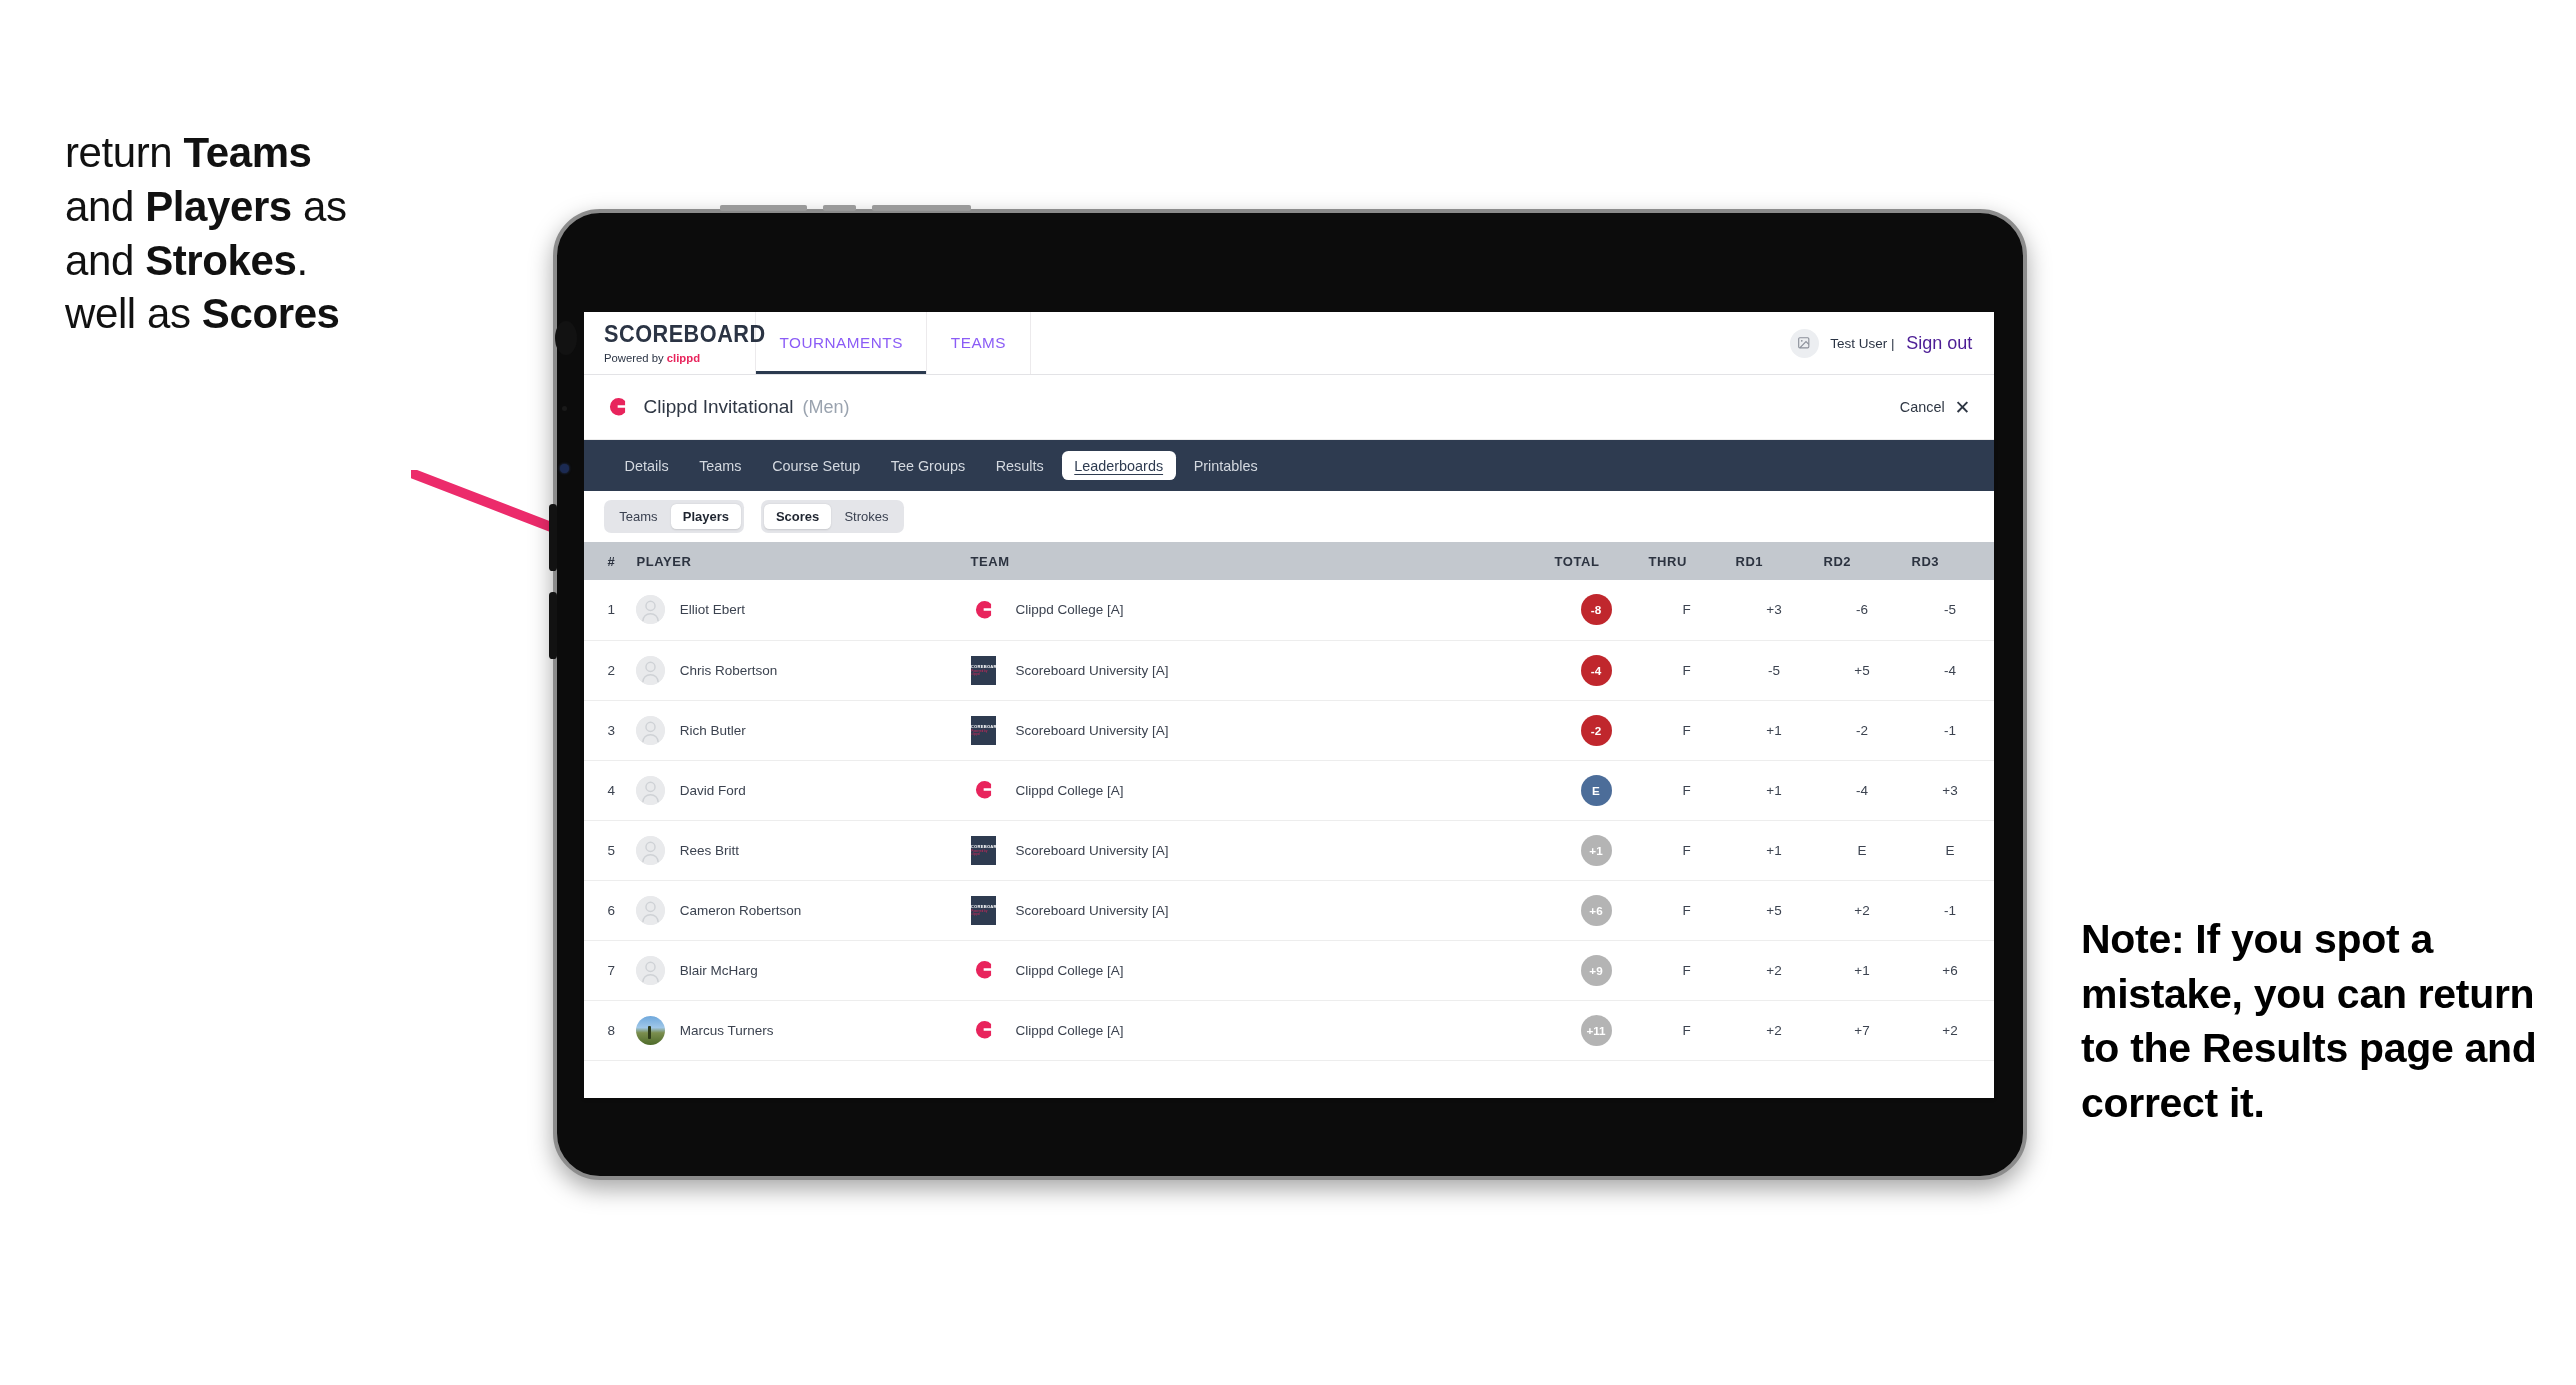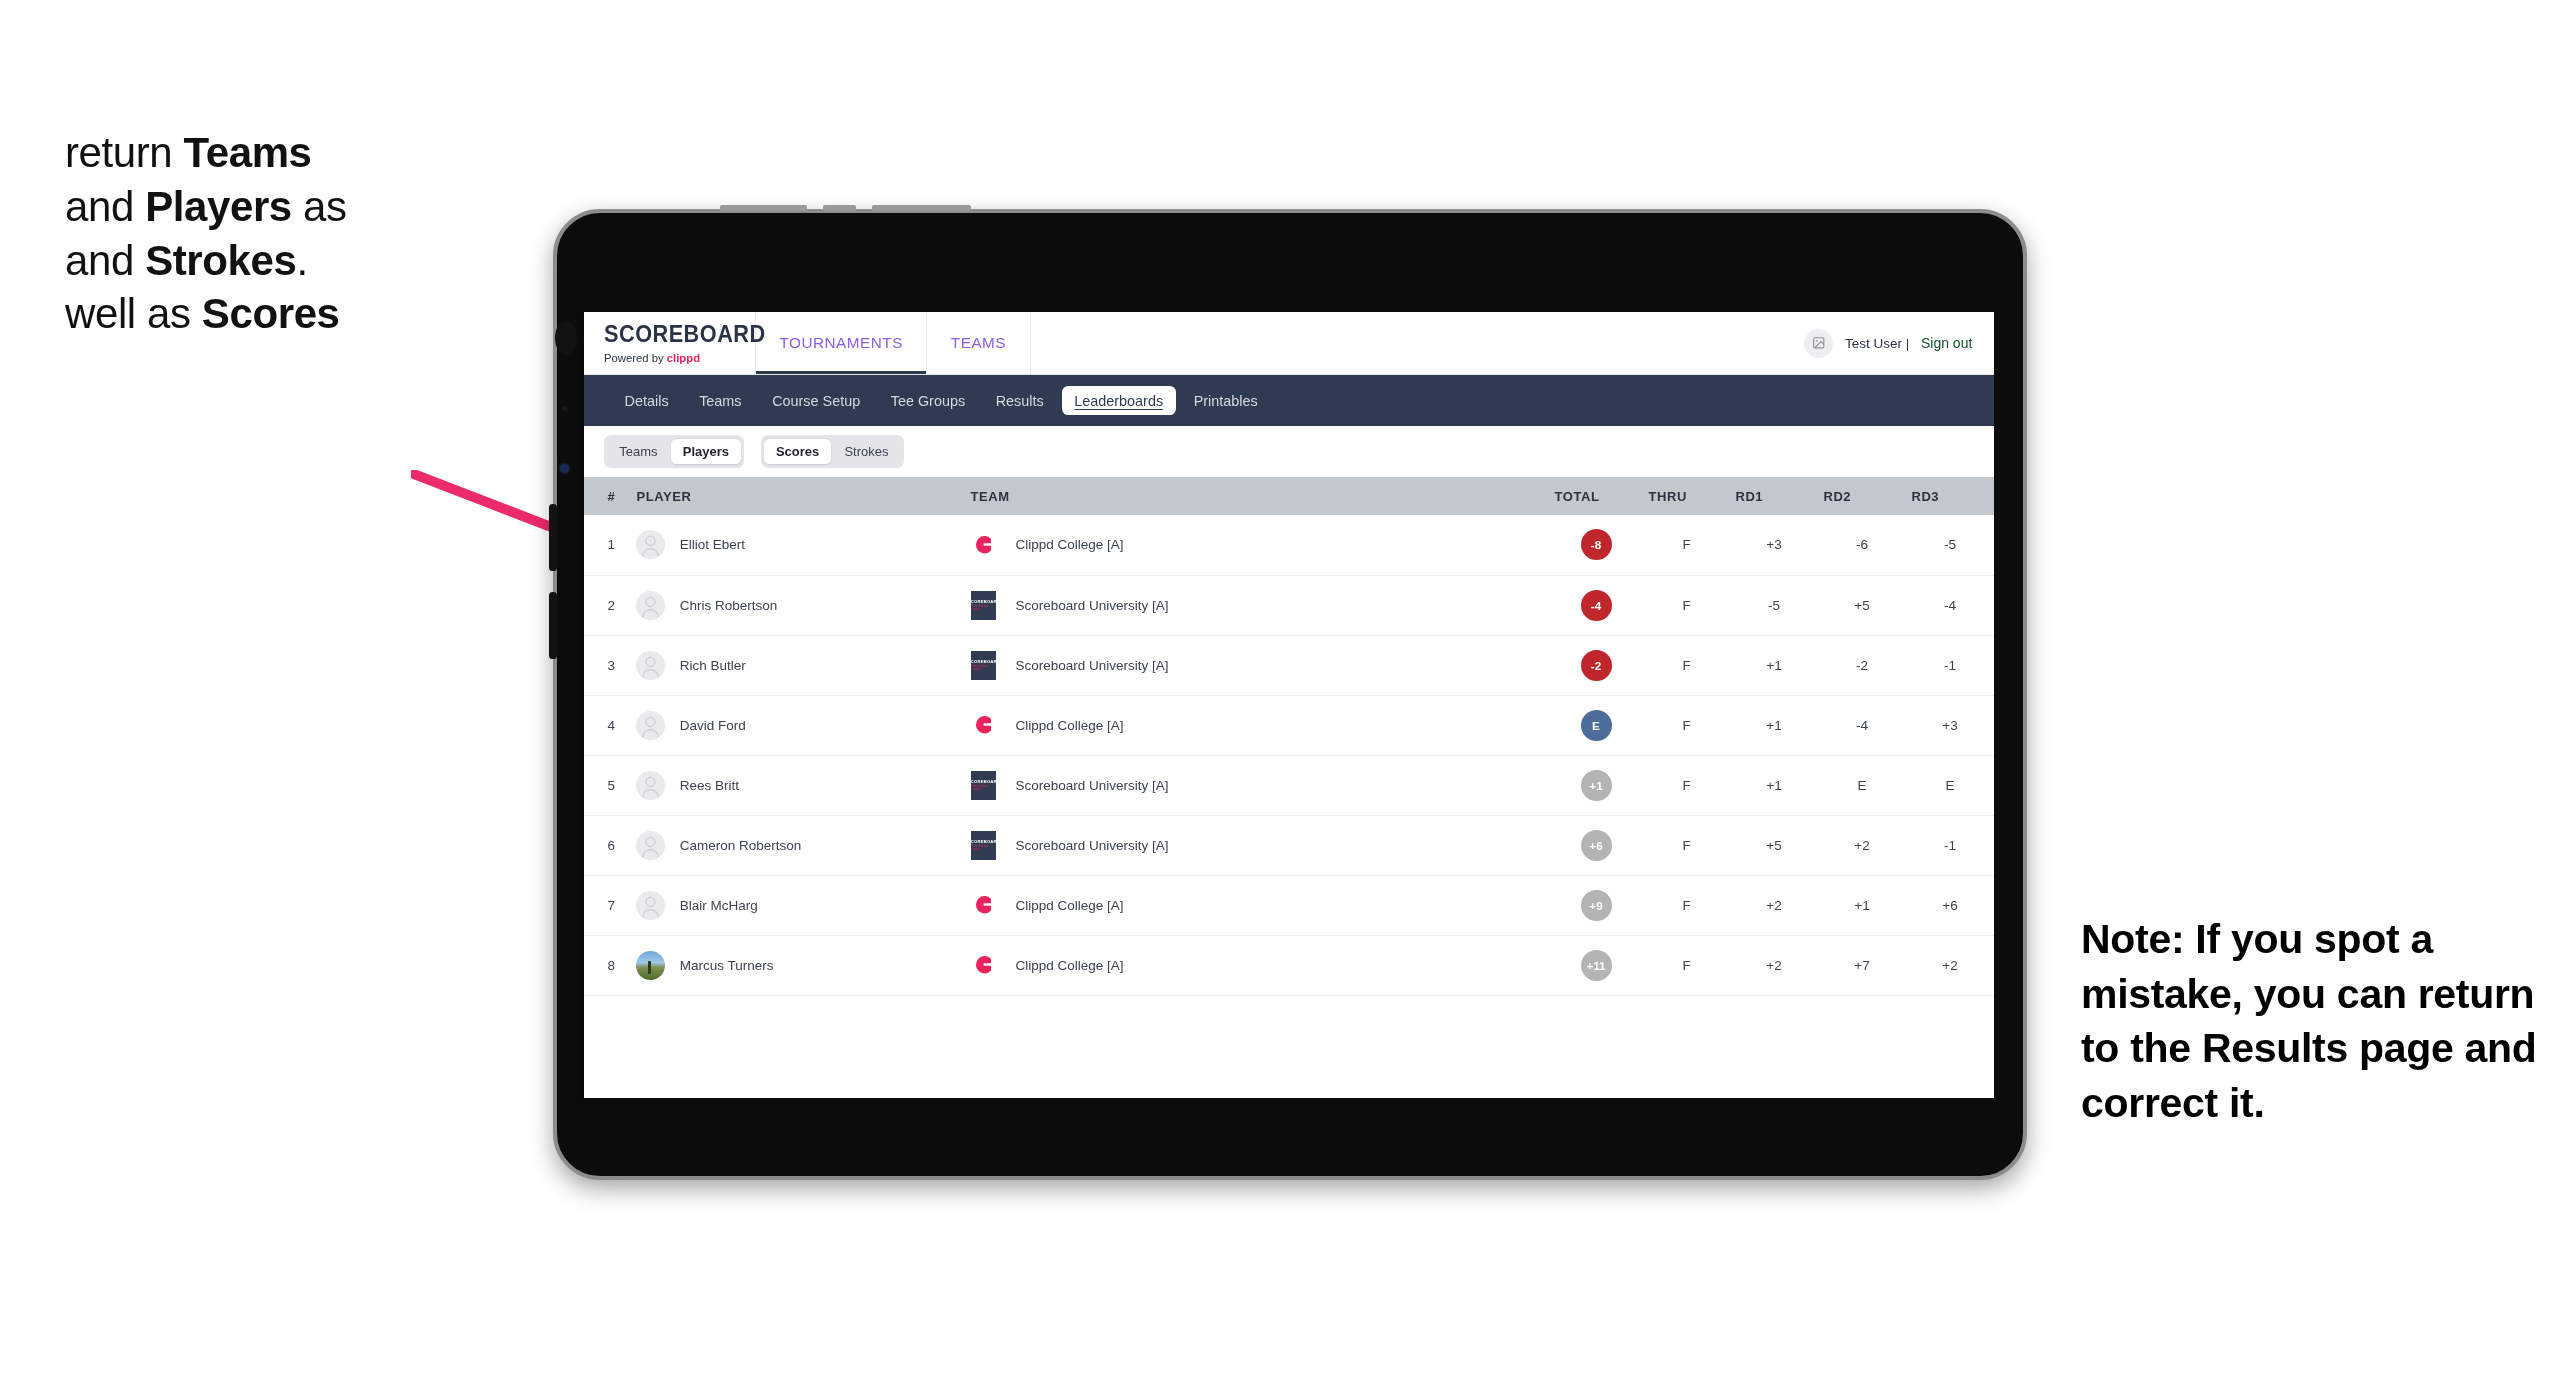--- a/index.html
+++ b/index.html
@@ -77,21 +77,21 @@
     display:flex; align-items:center; padding: 0 23.5px; font-size:15.3px; color:#8b5cf6;
     letter-spacing:0.5px; cursor:pointer; position:relative; border-right:0.9px solid #eceaec;
   }
   .navtab.active::after {
     content:""; position:absolute; left:0; right:0; bottom:0; height:2.7px; background:#2b3a4f;
   }
   .topbar-right { margin-left:auto; display:flex; align-items:center; gap:11.7px; padding-right:21.7px; }
   .user-avatar { width:29px; height:29px; border-radius:50%; background:#eceef1; display:flex; align-items:center; justify-content:center; }
   .user-avatar svg { width:13.5px; height:13.5px; }
   .user-name { font-size:13.5px; color:#2b3444; }
-  .signout { font-size:14px; color:#14532d; cursor:pointer; }
+  .signout { font-size:18px; color:#4c1d95; cursor:pointer; }
 
   
   .eventbar { height:65px; background:#fff; display:flex; align-items:center; padding:0 23.5px 0 21.7px; border-bottom:0.9px solid #ececec;}
   .clogo { width:23.5px; height:27px; display:flex; align-items:center; justify-content:center; margin-right:14.4px; }
   .ev-title { font-size:19px; color:#2f3744; }
   .ev-sub { font-size:18px; color:#9aa3af; margin-left:9px; }
   .cancel { margin-left:auto; display:flex; align-items:center; gap:10px; font-size:14.4px; color:#2f3744; cursor:pointer; }
   .cancel .x { font-size:19px; line-height:1; }
 
   
@@ -187,20 +187,33 @@
                 <rect x="3" y="3" width="18" height="18" rx="2"></rect>
                 <circle cx="8.5" cy="8.5" r="1.5" fill="#8a8f99" stroke="none"></circle>
                 <path d="M21 15l-5-5L5 21"></path>
               </svg>
           </div>
           <div class="user-name">Test User |</div>
           <div class="signout">Sign out</div>
         </div>
       </div>
 
+      <div class="eventbar">
+        <div class="clogo">
+          <svg viewBox="0 0 24 26" width="21.7" height="23.5">
+              <path d="M20 6.6A9.6 9.6 0 1 0 20 19.4 L20 14.2 L11.8 14.2 L11.8 11.3 L20 11.3 Z" fill="#e8245c"></path>
+            </svg>
+        </div>
+        <div class="ev-title">Clippd Invitational</div>
+        <div class="ev-sub">(Men)</div>
+        <div class="cancel">
+          <span>Cancel</span>
+          <span class="x">✕</span>
+        </div>
+      </div>
 
       <div class="subnav">
         <div class="item">Details</div>
         <div class="item">Teams</div>
         <div class="item">Course Setup</div>
         <div class="item">Tee Groups</div>
         <div class="item">Results</div>
         <div class="item sel">Leaderboards</div>
         <div class="item">Printables</div>
       </div>

